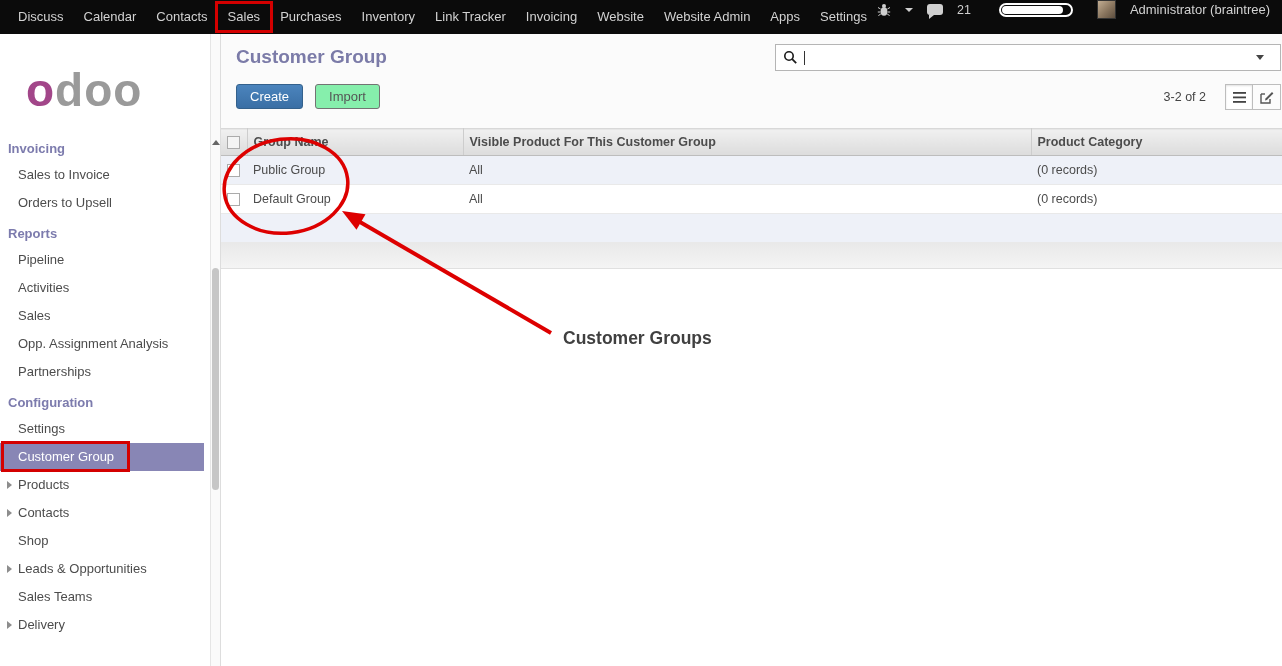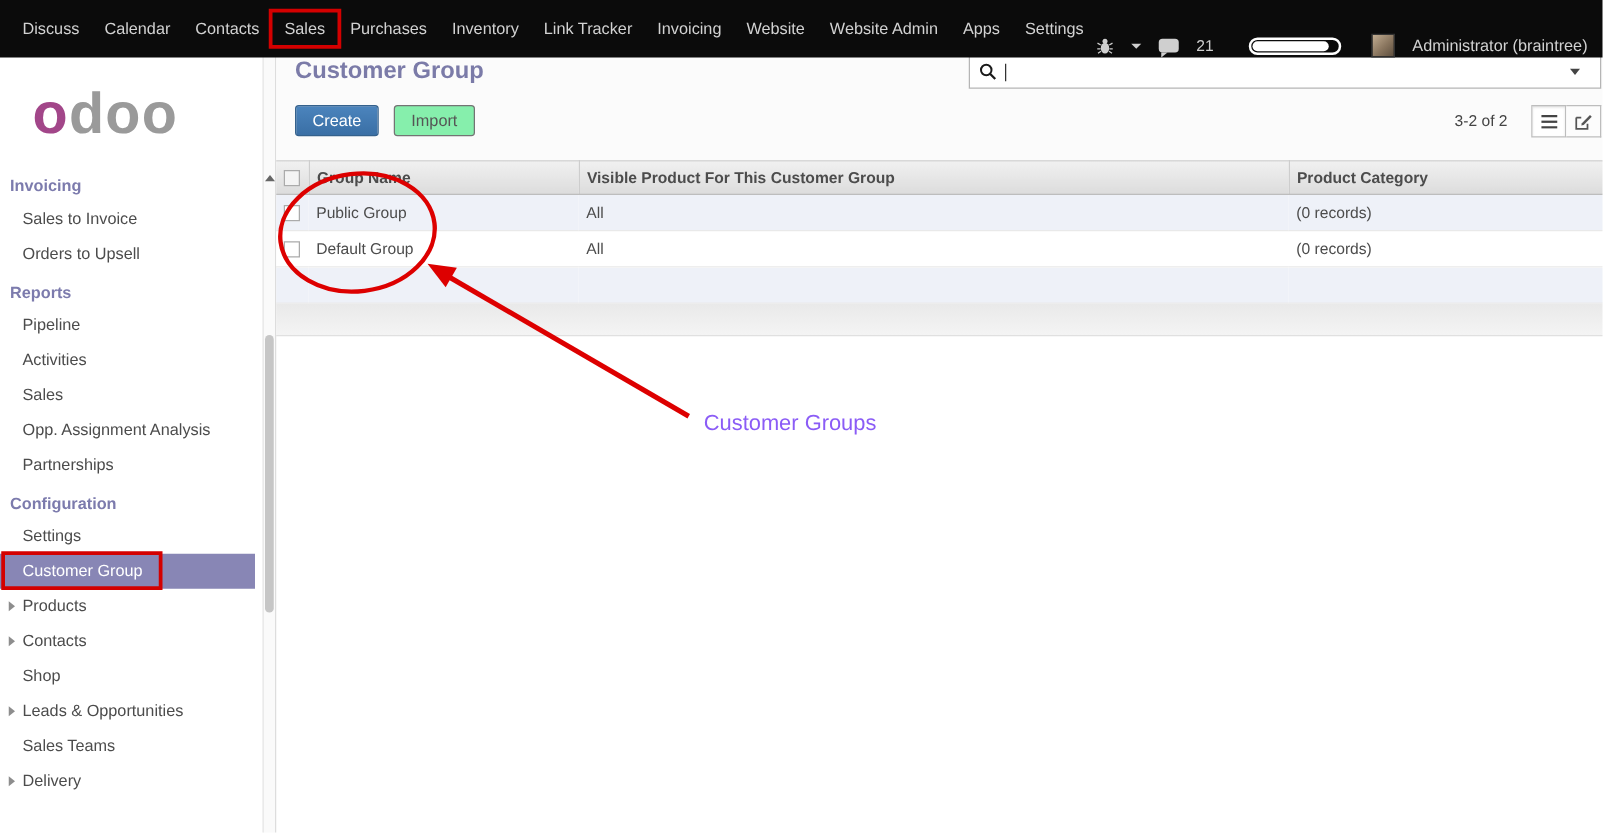--- a/index.html
+++ b/index.html
@@ -6,23 +6,23 @@
   html,body { width:1282px; height:666px; }
   body {
     position: relative;
     font-family: "Liberation Sans", sans-serif;
     background: #fff;
     overflow: hidden;
   }
 
   
   .topbar {
-    position: absolute; top:0; left:0; right:0; height:46px;
+    position: absolute; top:0; left:0; right:0; height:34px;
     background:#0b0b0b; color:#d2d2d2;
-    display:flex; align-items:flex-end; justify-content:space-between;
+    display:flex; align-items:flex-start; justify-content:space-between;
     z-index: 5;
   }
   .top-menu { display:flex; height:100%; align-items:center; padding-left:8px; }
   .menu-item { position:relative; padding:0 10px; line-height:34px; font-size:13px; color:#d2d2d2; cursor:pointer; white-space:nowrap; }
   .top-right { display:flex; align-items:center; gap:14px; padding-right:12px; }
   .caret-down { width:0; height:0; border-top:4px solid #cfcfcf; border-left:4px solid transparent; border-right:4px solid transparent; display:inline-block; }
   .chat-bubble { position:relative; width:16px; height:11px; background:#cfcfcf; border-radius:3px; display:inline-block; }
   .chat-bubble::after { content:""; position:absolute; left:2px; bottom:-4px; border-top:4px solid #cfcfcf; border-right:5px solid transparent; }
   .msg-count { font-size:12.5px; color:#cfcfcf; }
   .pill { position:relative; width:74px; height:14px; border:2px solid #fff; border-radius:8px; margin-left:14px; }
@@ -79,21 +79,21 @@
   th .checkbox { background:#f4f4f4; }
   .table-footer { height:26px; background:linear-gradient(#e9e9e9,#f4f4f4); border-bottom:1px solid #e0e0e0; }
 
   
   .icon { display:inline-flex; align-items:center; justify-content:center; }
 
   
   .anno-svg { position:absolute; top:0; left:0; width:1282px; height:666px; pointer-events:none; z-index:50; }
   .anno-box-sales { position:absolute; top:1px; bottom:1px; left:-3px; right:-3px; border:3px solid #d40000; pointer-events:none; }
   .anno-box-sidebar { position:absolute; top:-2px; left:1px; width:129px; height:31px; border:3px solid #d40000; pointer-events:none; z-index:51; }
-  .anno-label { position:absolute; left:563px; top:328px; font-size:17.5px; font-weight:normal; color:#8b5cf6; z-index:51; pointer-events:none; }
+  .anno-label { position:absolute; left:563px; top:328px; font-size:17.5px; font-weight:bold; color:#404040; z-index:51; pointer-events:none; }
 </style>
 </head>
 <body>
 
 <header class="topbar">
   <nav class="top-menu">
     <div class="menu-item">Discuss</div>
     <div class="menu-item">Calendar</div>
     <div class="menu-item">Contacts</div>
     <div class="menu-item active">

